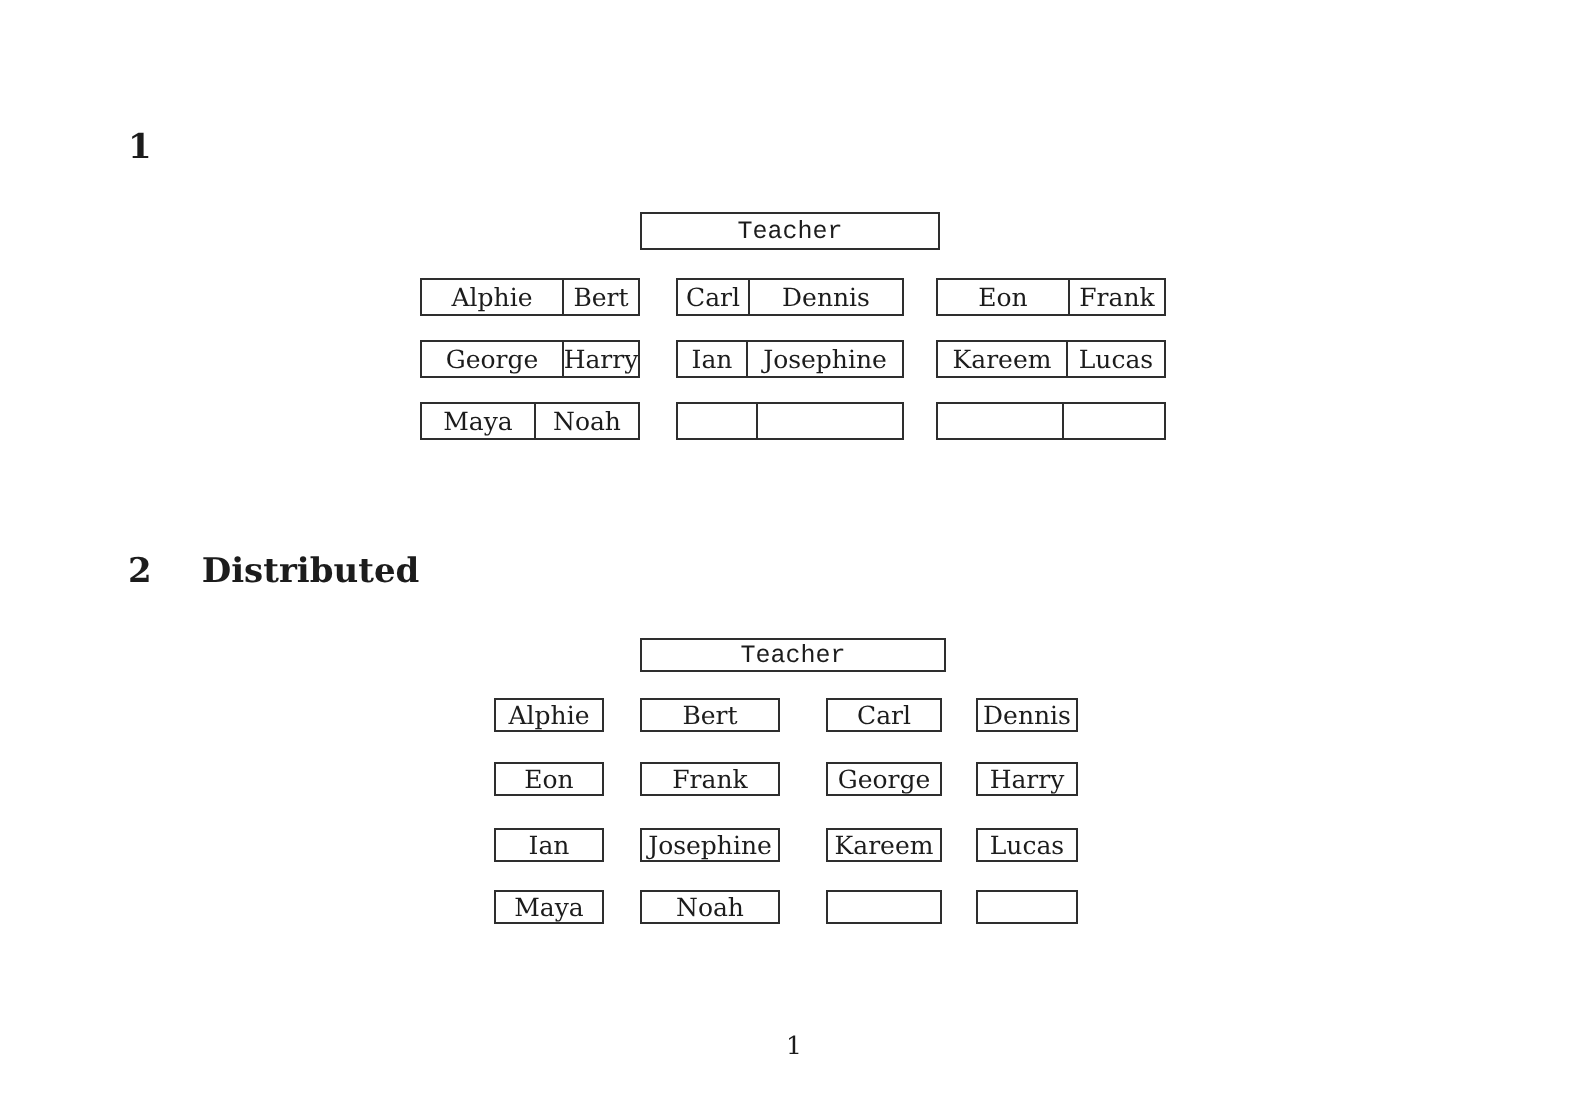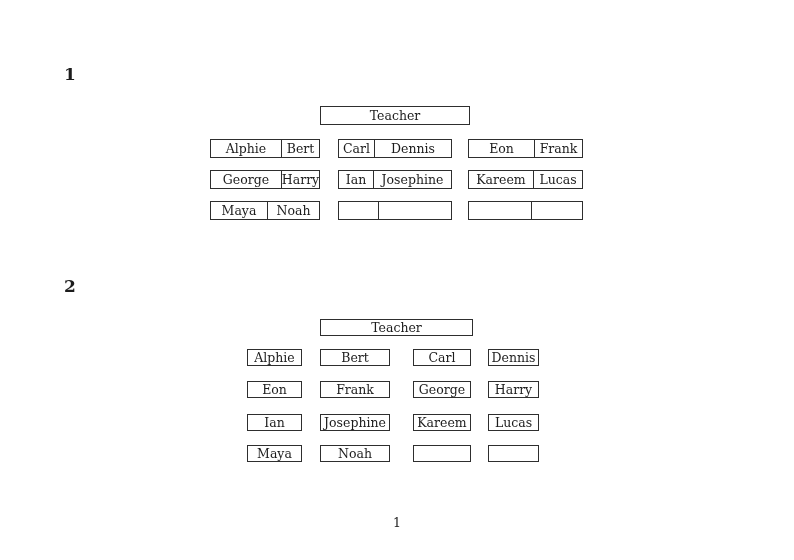--- a/index.html
+++ b/index.html
@@ -20,20 +20,21 @@
     line-height:22px;
     white-space:nowrap;
   }
   .teacher-box{
     position:absolute;
     box-sizing:border-box;
     border:1px solid #2e2e2e;
     display:flex;align-items:center;justify-content:center;
     font-size:12.5px;
     background:#ffffff;
+    font-family:Liberation Mono, monospace;
   }
   .desk{
     position:absolute;
     box-sizing:border-box;
     height:19px;
     border:1px solid #2e2e2e;
     display:flex;
     background:#ffffff;
   }
   .desk .cell{
@@ -110,20 +111,21 @@
     <span class="cell" style="width:39px"></span>
     <span class="cell right"></span>
   </div>
   <div class="desk" style="left:468px;top:201px;width:115px;">
     <span class="cell" style="width:62px"></span>
     <span class="cell right"></span>
   </div>
 
   <div class="heading" style="left:64px;top:275px;">
     <span>2</span>
+    <span>Distributed</span>
   </div>
 
   <div class="teacher-box" style="left:320px;top:319px;width:153px;height:17px;">Teacher</div>
 
   <div class="seat" style="left:247px;top:349px;width:55px;">Alphie</div>
   <div class="seat" style="left:320px;top:349px;width:70px;">Bert</div>
   <div class="seat" style="left:413px;top:349px;width:58px;">Carl</div>
   <div class="seat" style="left:488px;top:349px;width:51px;">Dennis</div>
 
   <div class="seat" style="left:247px;top:381px;width:55px;">Eon</div>

